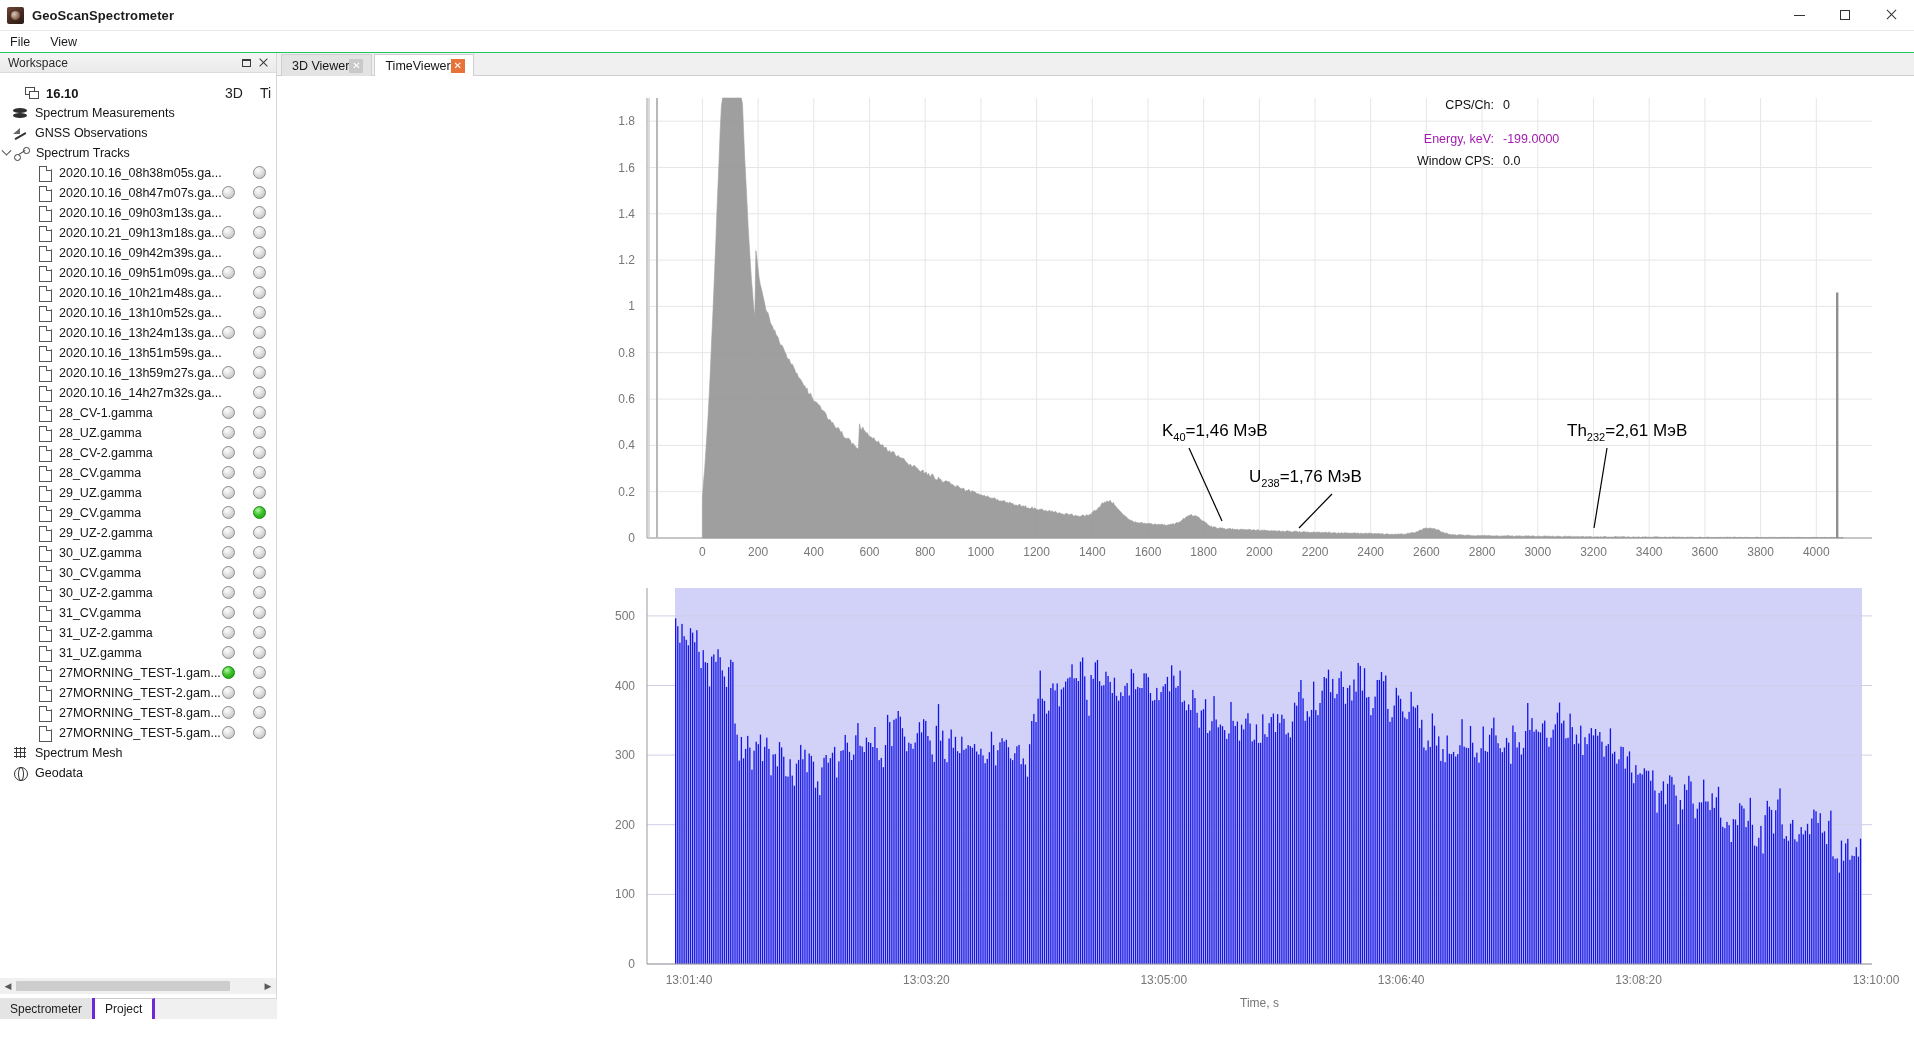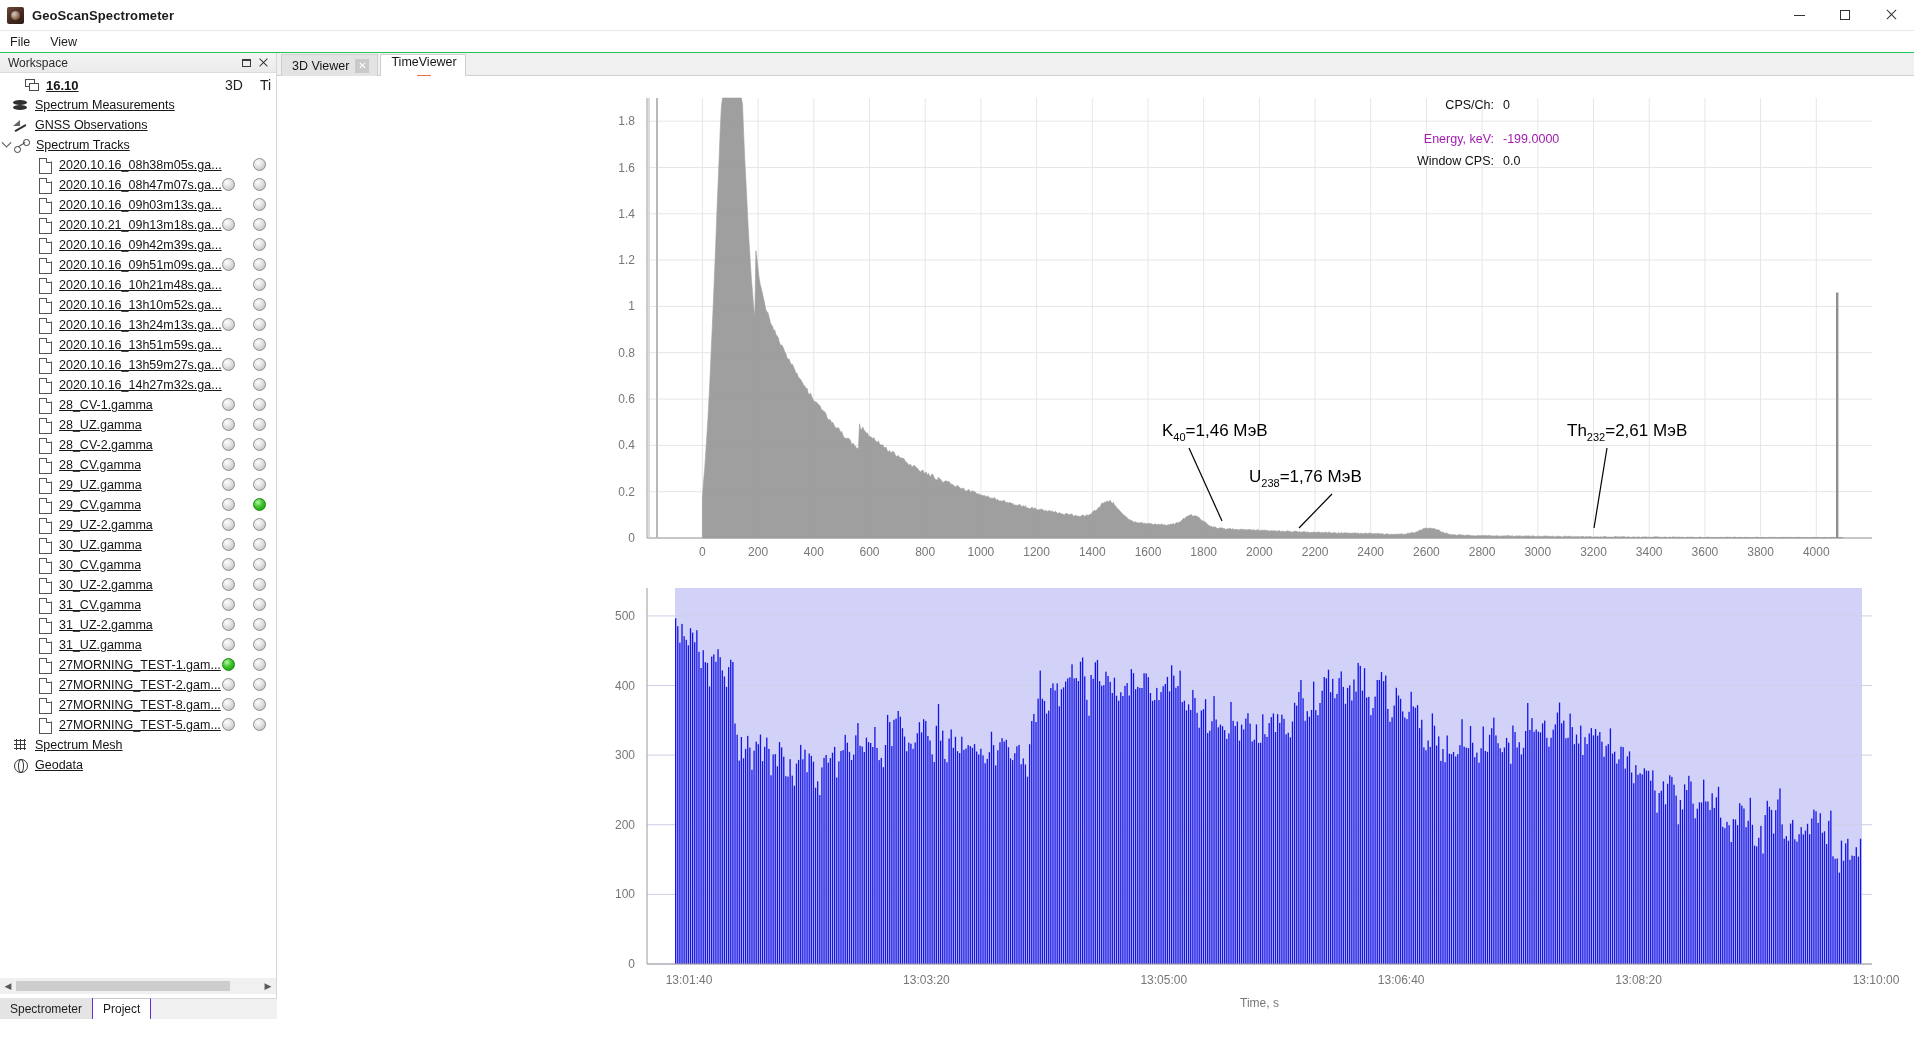--- a/index.html
+++ b/index.html
@@ -71,21 +71,21 @@
   .ws-btn { width: 17px; height: 17px; display:flex; align-items:center; justify-content:center; color:#333; font-size: 11px; }
   .float-glyph { width: 9px; height: 8px; border: 1px solid #3a3a3a; border-top-width: 2px; position: relative; }
   .x-glyph { position: relative; width: 11px; height: 11px; }
   .x-glyph::before, .x-glyph::after {
     content:""; position:absolute; left:0; top:5px; width:11px; height:1px; background:#3a3a3a;
   }
   .x-glyph::before { transform: rotate(45deg); } .x-glyph::after { transform: rotate(-45deg); }
 
   .tree {
     position: relative; width: 276px; height: 920px; overflow: hidden;
-    background: #ffffff; padding-top: 2px; text-decoration: underline;
+    background: #ffffff; padding-top: 10px;
   }
   .tree-row {
     position: relative; height: 20px; display: flex; align-items: center;
     font-size: 12.5px; color: #141414; white-space: nowrap;
   }
   .expander {
     width: 13px; height: 13px; margin-left: 10px; flex: none;
     display: flex; align-items: center; justify-content: center;
     color: #4d4d4d; font-size: 9px;
   }
@@ -200,40 +200,40 @@
 
   
   .bottom-tabs {
     position: absolute; left: 0; bottom: 0; width: 277px; height: 21px;
     background: #f0f0f0; display: flex; align-items: flex-end;
     border-top: 1px solid #d8d8d8;
   }
   .btab {
     height: 21px; padding: 0 10px; display: flex; align-items: center;
     font-size: 12px; color: #1c1c1c; background: #e4e4e4;
-    border-right: 1px solid #6d28d9;
+    border-right: 3px solid #6d28d9;
   }
   .btab.active { background: #ffffff; border-top: 1px solid #c8c8c8; }
 
   
   .main {
     position: absolute; top: 53px; left: 277px; width: 1637px; height: 985px;
     background: #ffffff;
   }
   .tabbar {
     height: 23px; background: #f0f0f0; display: flex; align-items: flex-end;
     border-bottom: 1px solid #cfcfcf; padding-left: 4px;
   }
   .vtab {
-    height: 22px; display: flex; align-items: center; gap: 6px;
+    height: 22px; display: flex; align-items: center; gap: 0;
     padding: 0 8px 0 10px; font-size: 12.5px; color: #151515;
     background: #e3e3e3; border: 1px solid #cfcfcf; border-bottom: none;
     margin-right: 2px; position: relative; top: 1px; margin-top: 28px;
   }
-  .vtab.active { background: #ffffff; flex-direction: column; }
+  .vtab.active { background: #ffffff; }
   .tab-x {
     width: 14px; height: 14px; display: flex; align-items: center; justify-content: center;
     background: #c9c9c9; color: #fff; font-size: 10px; line-height: 1;
   }
   .tab-x.hot { background: #e8733a; }
 
   .charts { position: relative; width: 1637px; height: 962px; background: #fff; }
 
   
   .spec-wrap { position: absolute; left: 0; top: 0; width: 1637px; height: 488px; }

